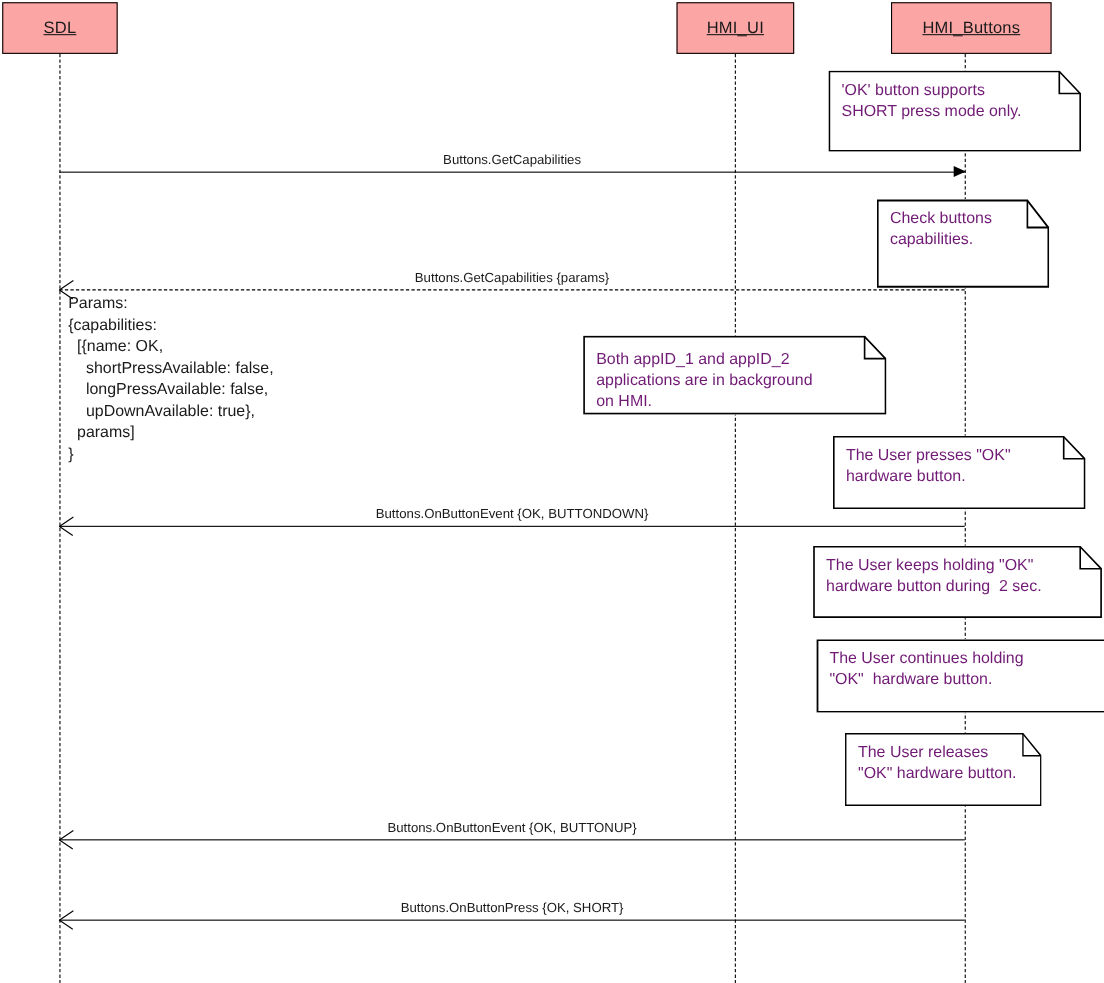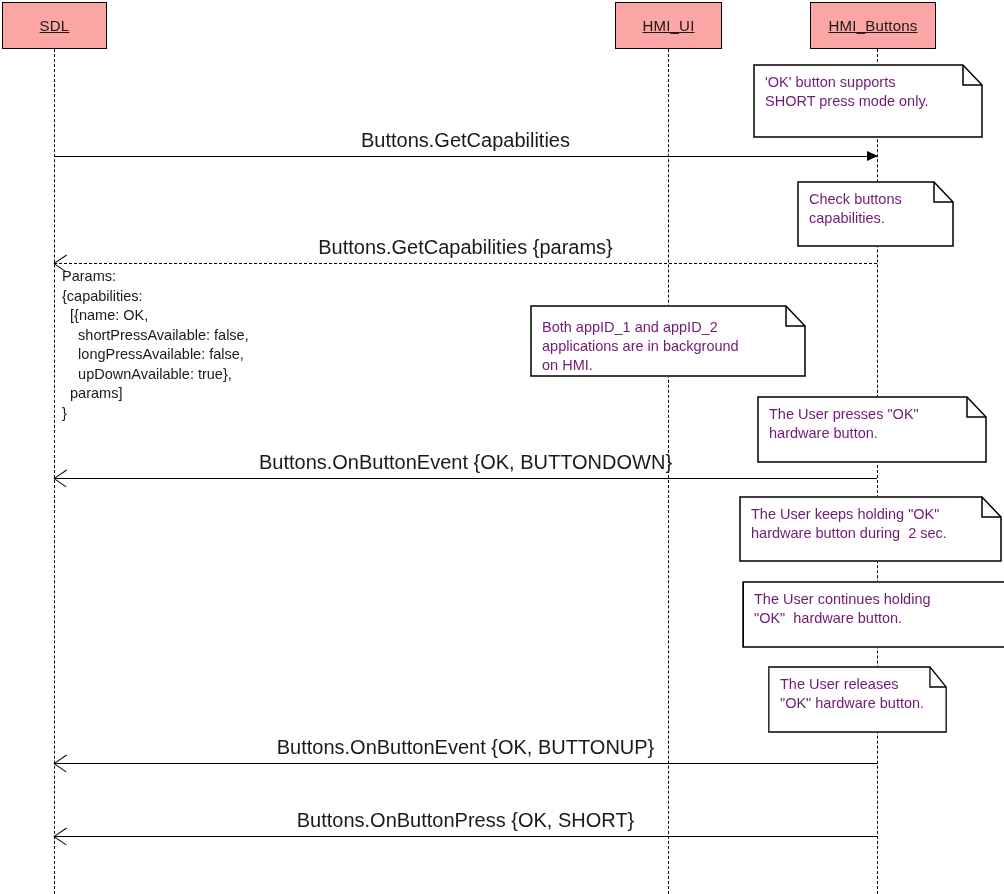--- a/index.html
+++ b/index.html
@@ -52,21 +52,21 @@
     border-top: 1.5px solid #000;
   }
   .msg.dashed .msg-line {
     border-top: 1.5px dashed #000;
   }
   .msg .msg-label {
     position: absolute;
     bottom: 4px;
     width: 100%;
     text-align: center;
-    font-size: 20px;
+    font-size: 12px;
     color: #1a1a1a;
     white-space: nowrap;
   }
   
   .arrow-solid-right {
     position: absolute;
     right: -1px;
     top: -5px;
     width: 0; height: 0;
     border-top: 5px solid transparent;
@@ -131,21 +131,21 @@
   <div class="lifeline-stem" style="left:54px; top:49px; height:845px;"></div>
   <div class="lifeline-stem" style="left:668px; top:49px; height:845px;"></div>
   <div class="lifeline-stem" style="left:877px; top:49px; height:845px;"></div>
 
   <div class="lifeline-head" style="left:2px; top:2px; width:105px; height:47px;">
     <span class="ll-label">SDL</span>
   </div>
   <div class="lifeline-head" style="left:615px; top:2px; width:107px; height:47px;">
     <span class="ll-label">HMI_UI</span>
   </div>
-  <div class="lifeline-head" style="left:810px; top:2px; width:126px; height:47px;">
+  <div class="lifeline-head" style="left:810px; top:2px; width:146px; height:47px;">
     <span class="ll-label">HMI_Buttons</span>
   </div>
 
   <div class="msg" style="left:54px; top:156px; width:823px;">
     <div class="msg-line"></div>
     <div class="arrow-solid-right"></div>
     <div class="msg-label">Buttons.GetCapabilities</div>
   </div>
 
   <div class="msg dashed" style="left:54px; top:263px; width:823px;">
@@ -185,21 +185,21 @@
     <div class="note-shape">
       <svg viewBox="0 0 230 74" preserveAspectRatio="none">
         <path d="M1,1 L210,1 L229,21 L229,73 L1,73 Z" fill="#ffffff" stroke="#000000" stroke-width="1.5"></path>
         <path d="M210,1 L210,21 L229,21" fill="none" stroke="#000000" stroke-width="1.5"></path>
       </svg>
     </div>
     <div class="note-text">'OK' button supports
 SHORT press mode only.</div>
   </div>
 
-  <div class="note" style="left:797px; top:181px; width:157px; height:66px;">
+  <div class="note" style="left:797px; top:181px; width:157px; height:81px;">
     <div class="note-shape">
       <svg viewBox="0 0 157 66" preserveAspectRatio="none">
         <path d="M1,1 L137,1 L156,21 L156,65 L1,65 Z" fill="#ffffff" stroke="#000000" stroke-width="1.5"></path>
         <path d="M137,1 L137,21 L156,21" fill="none" stroke="#000000" stroke-width="1.5"></path>
       </svg>
     </div>
     <div class="note-text">Check buttons
 capabilities.</div>
   </div>
 

